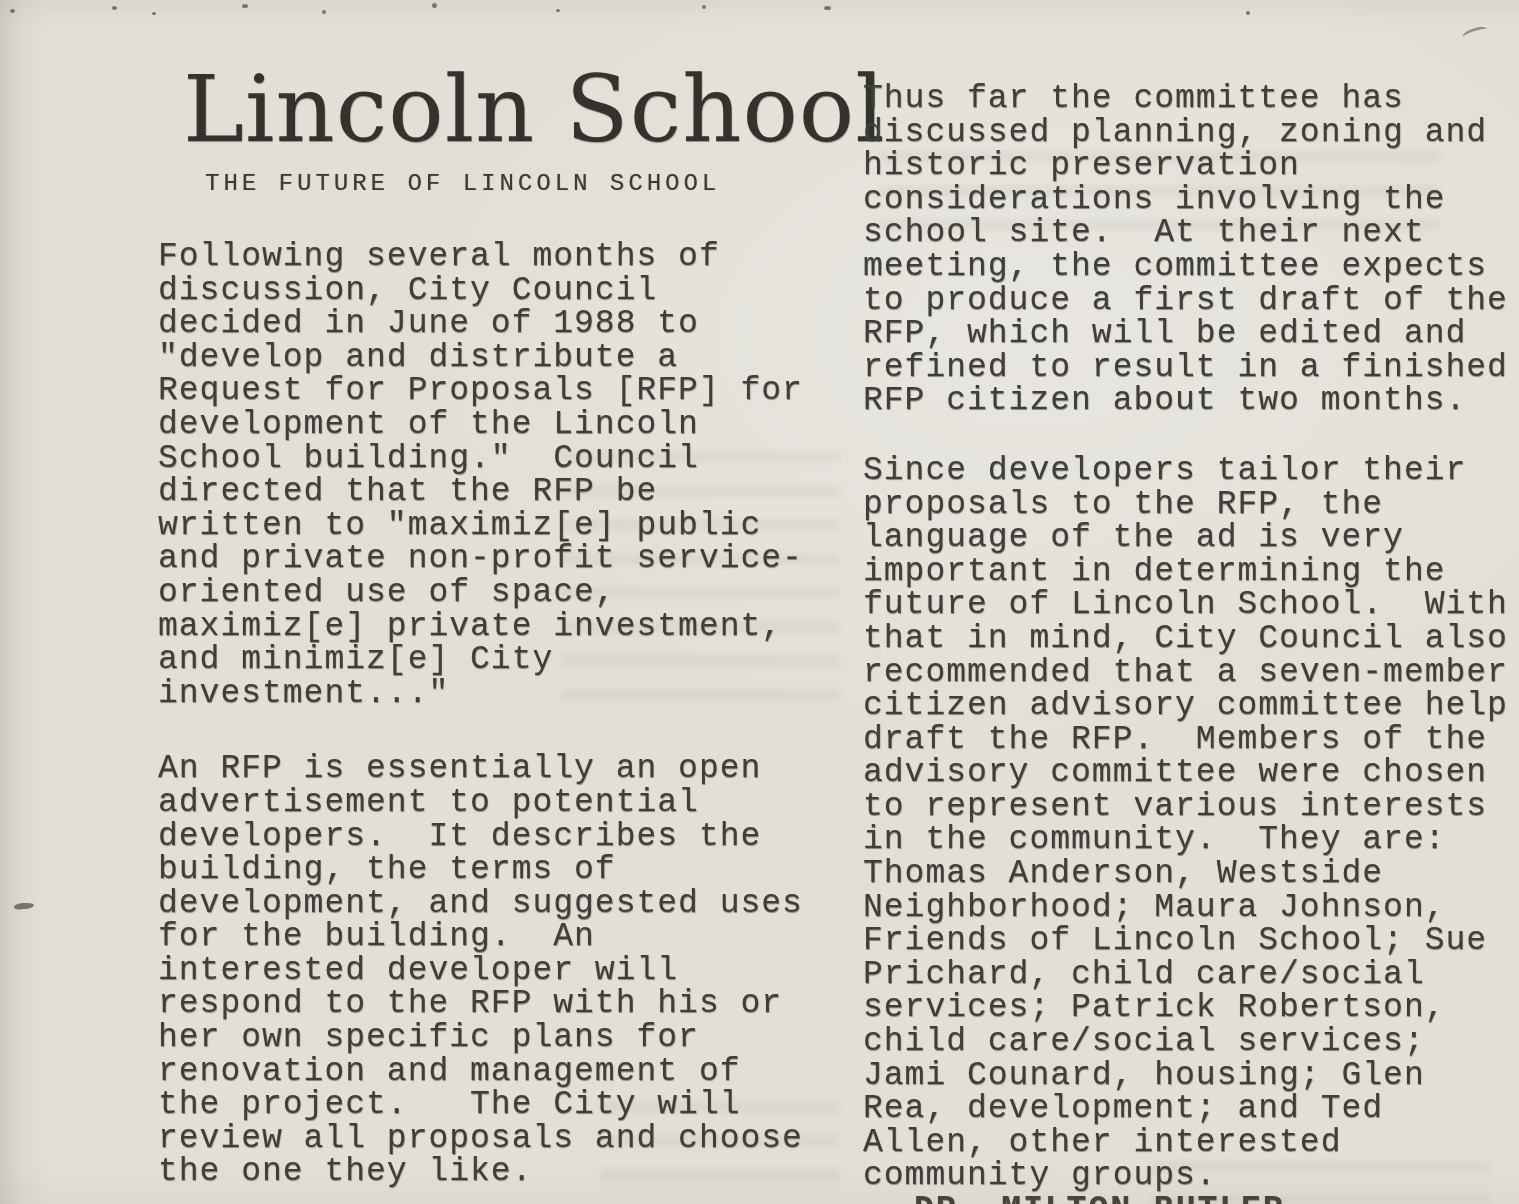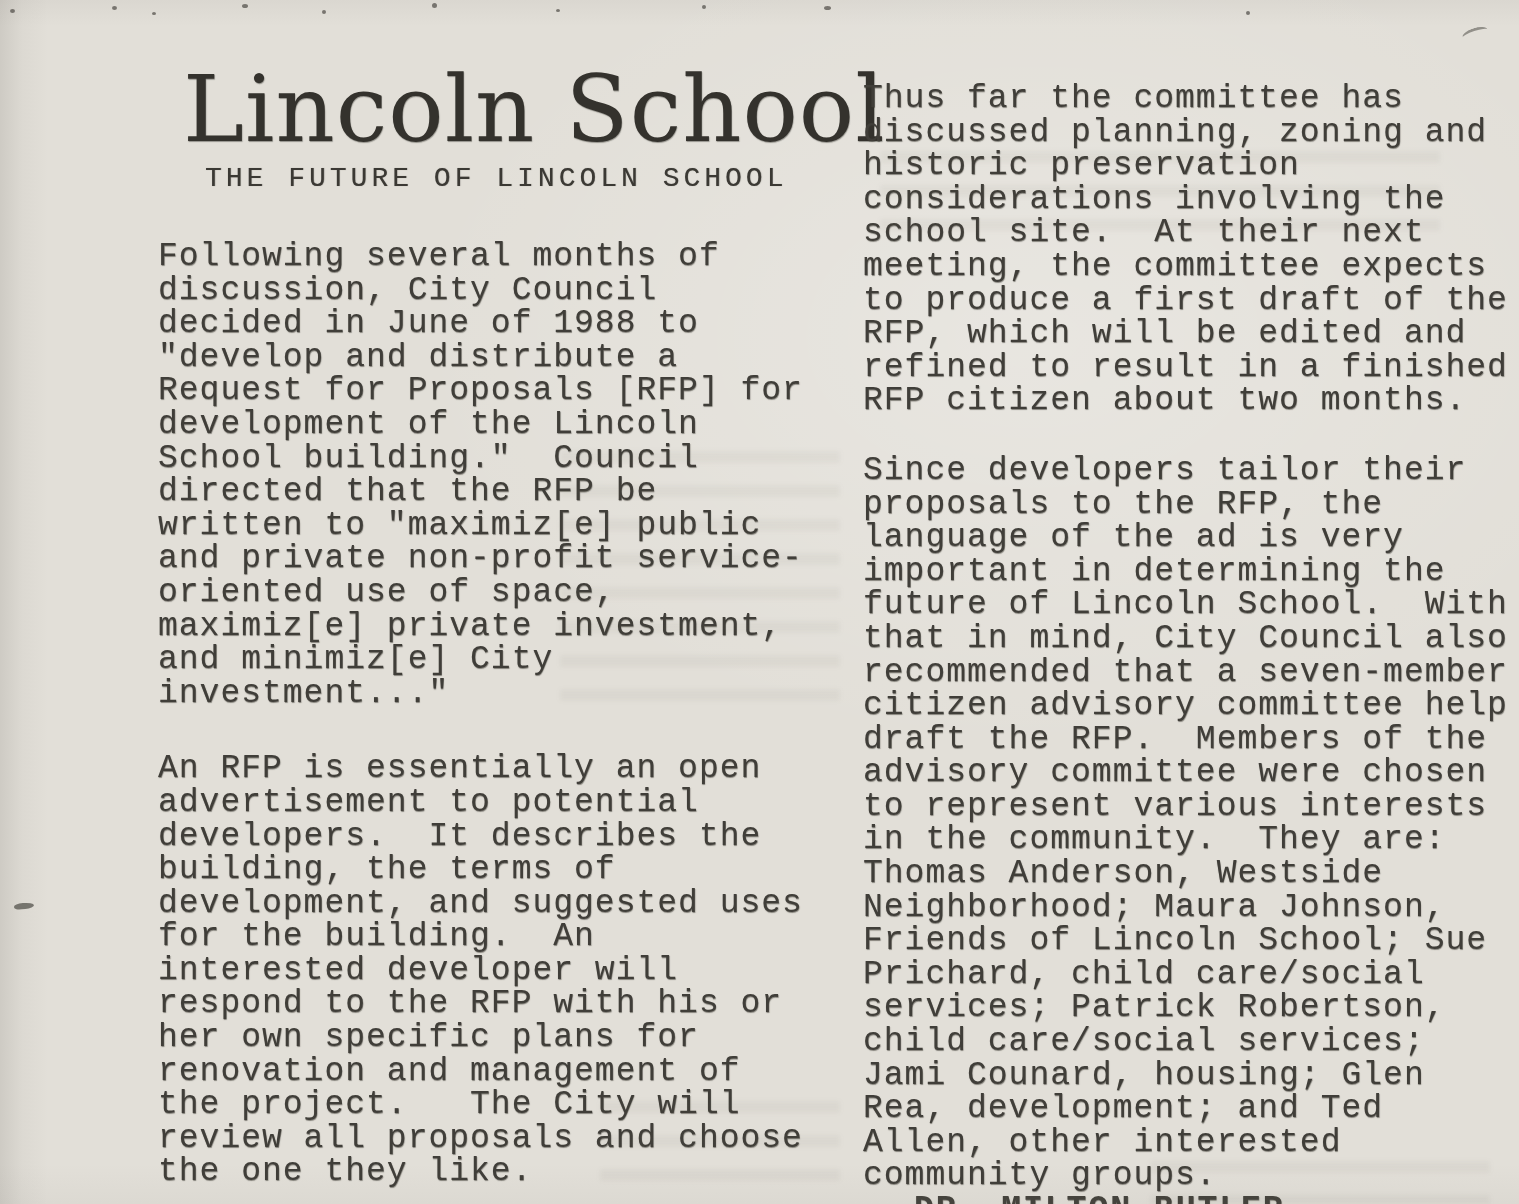--- a/index.html
+++ b/index.html
@@ -23,23 +23,23 @@
     font-family: "DejaVu Serif", "Liberation Serif", serif;
     font-weight: 400;
     font-size: 92px;
     line-height: 92px;
     letter-spacing: 1px;
     color: #34322d;
     text-shadow: 0.5px 0.5px 1px rgba(52,50,45,0.45);
     white-space: pre;
   }
   .subtitle {
-    margin-top: 7px;
+    margin-top: 14px;
     padding-left: 22px;
-    font-size: 28px;
+    font-size: 24px;
     letter-spacing: 4px;
     color: #3b3934;
     text-shadow: 0.4px 0.4px 0.8px rgba(55,53,48,0.5);
     white-space: pre;
   }
   .para {
     margin: 0;
     white-space: pre;
     font-size: 33px;
     line-height: 33.6px;

